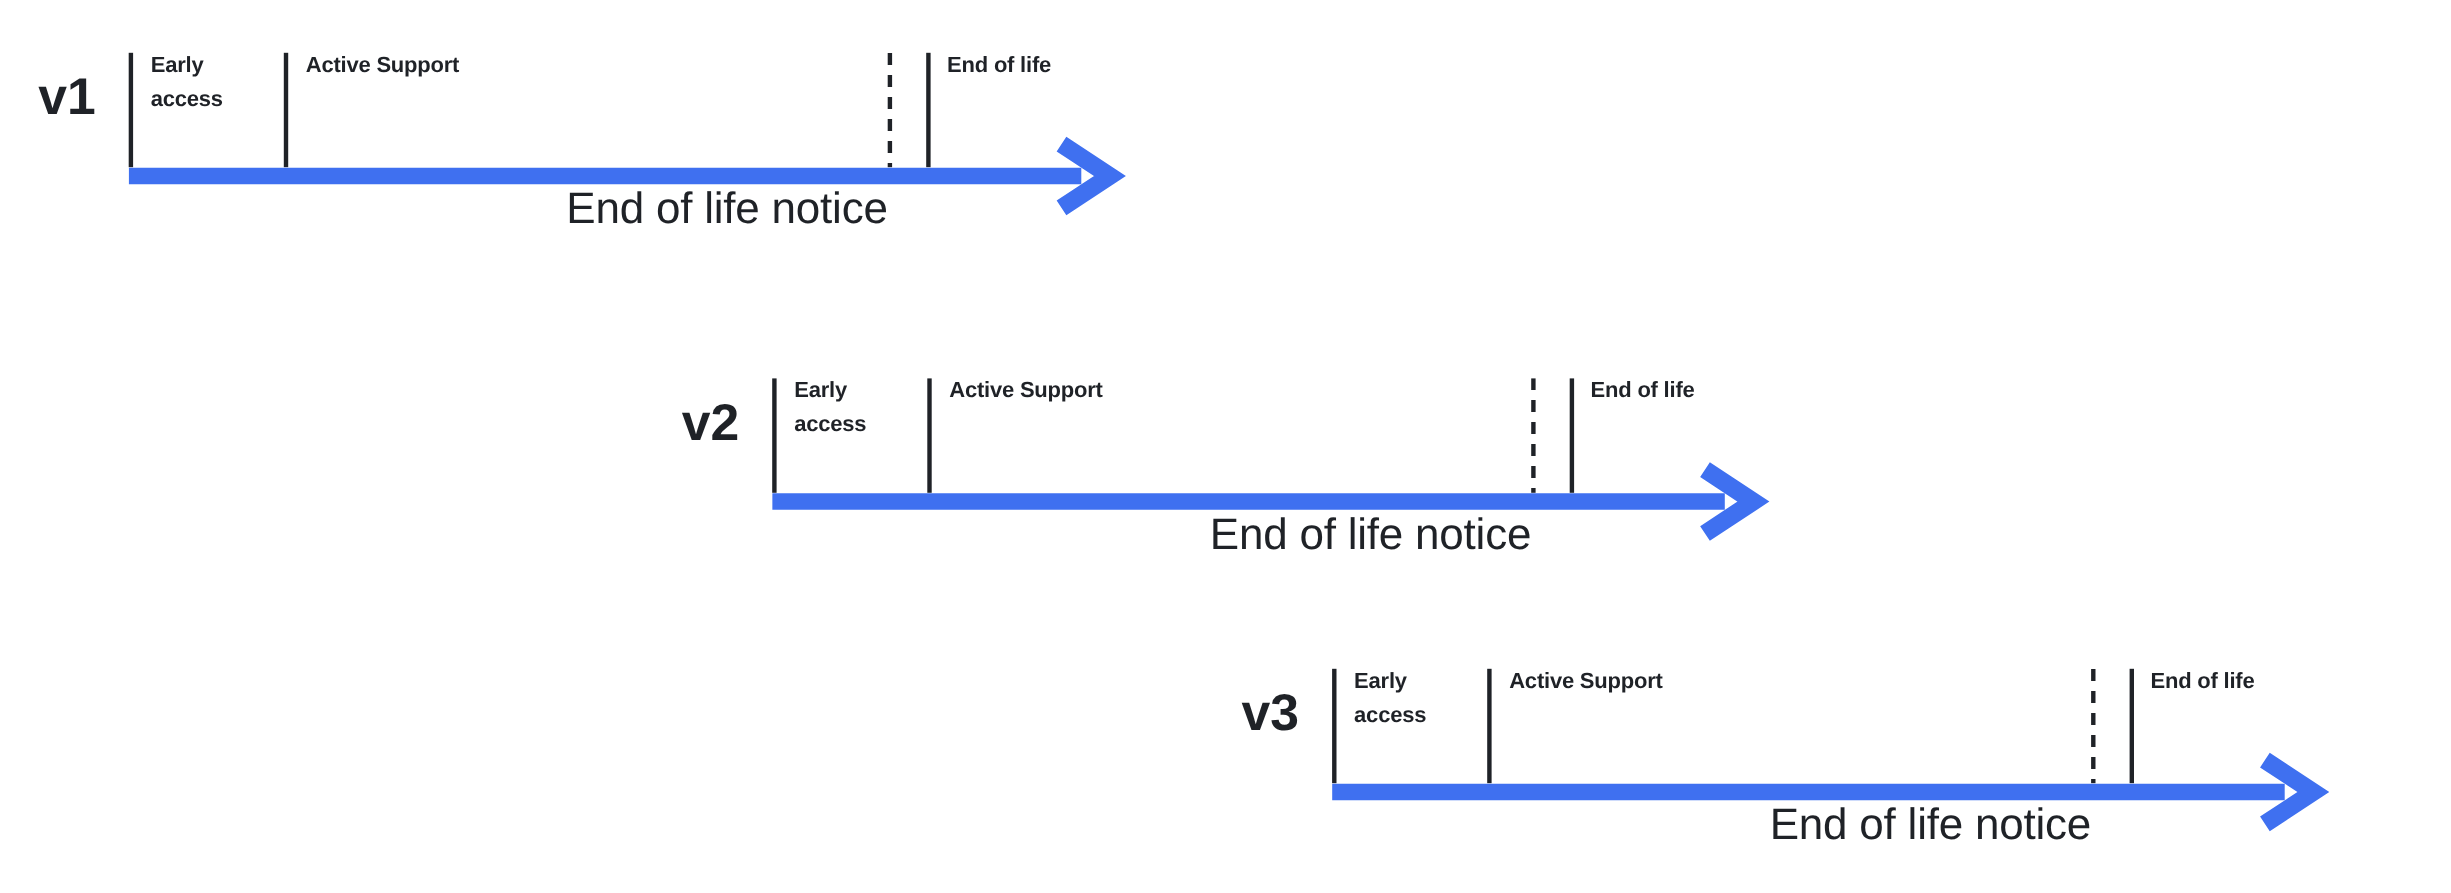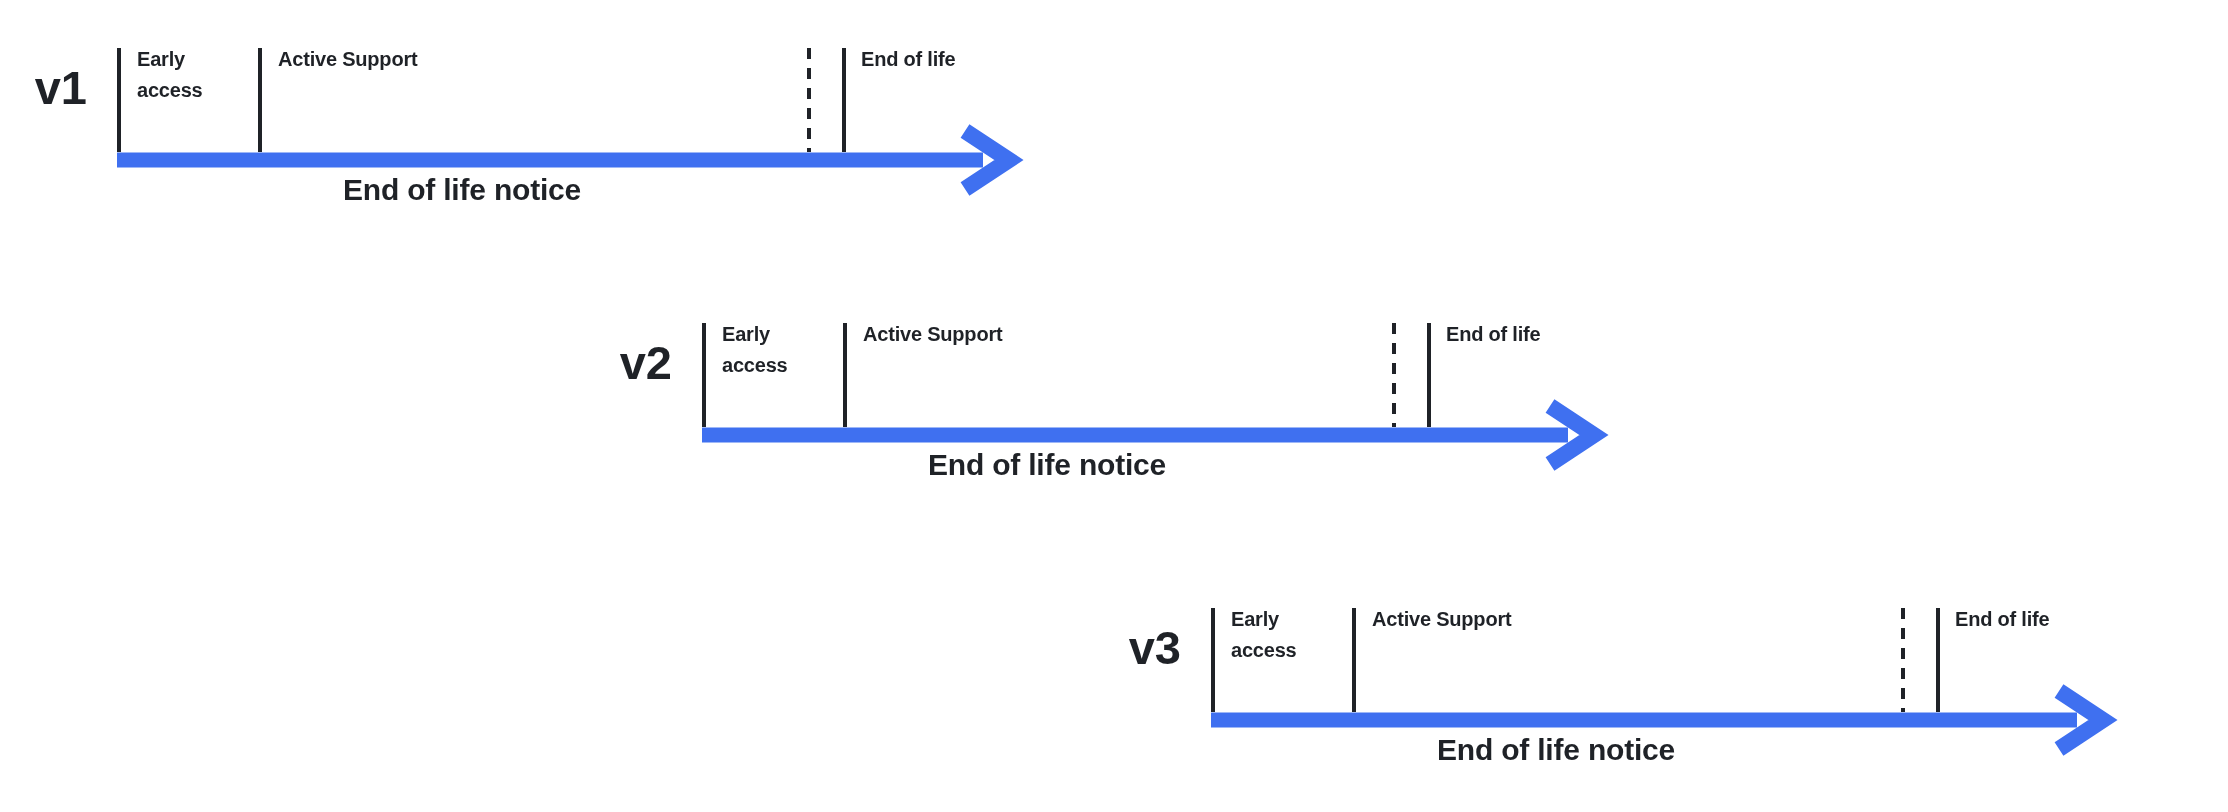--- a/index.html
+++ b/index.html
@@ -79,30 +79,30 @@
     stroke: var(--arrow, #3F70F0);
     stroke-width: 16;
     stroke-linecap: butt;
     stroke-linejoin: miter;
   }
   .notice-label {
     position: absolute;
     top: 126px;
     left: 0;
     width: 690px;
-    text-align: center;
-    font-size: 30px;
-    font-weight: 700;
+    text-align: right;
+    font-size: 40px;
+    font-weight: 400;
     line-height: 32px;
     letter-spacing: -0.2px;
     white-space: nowrap;
   }
   
   .row-v1 { left: 117px;  top: 48px;  }
-  .row-v2 { left: 702px;  top: 323px; }
+  .row-v2 { left: 702px;  top: 344px; }
   .row-v3 { left: 1211px; top: 608px; }
 </style>
 </head>
 <body>
 
 <div class="canvas">
 
   <div class="timeline-row row-v1">
     <span class="version-label">v1</span>
     <div class="tick tick-start"></div>

